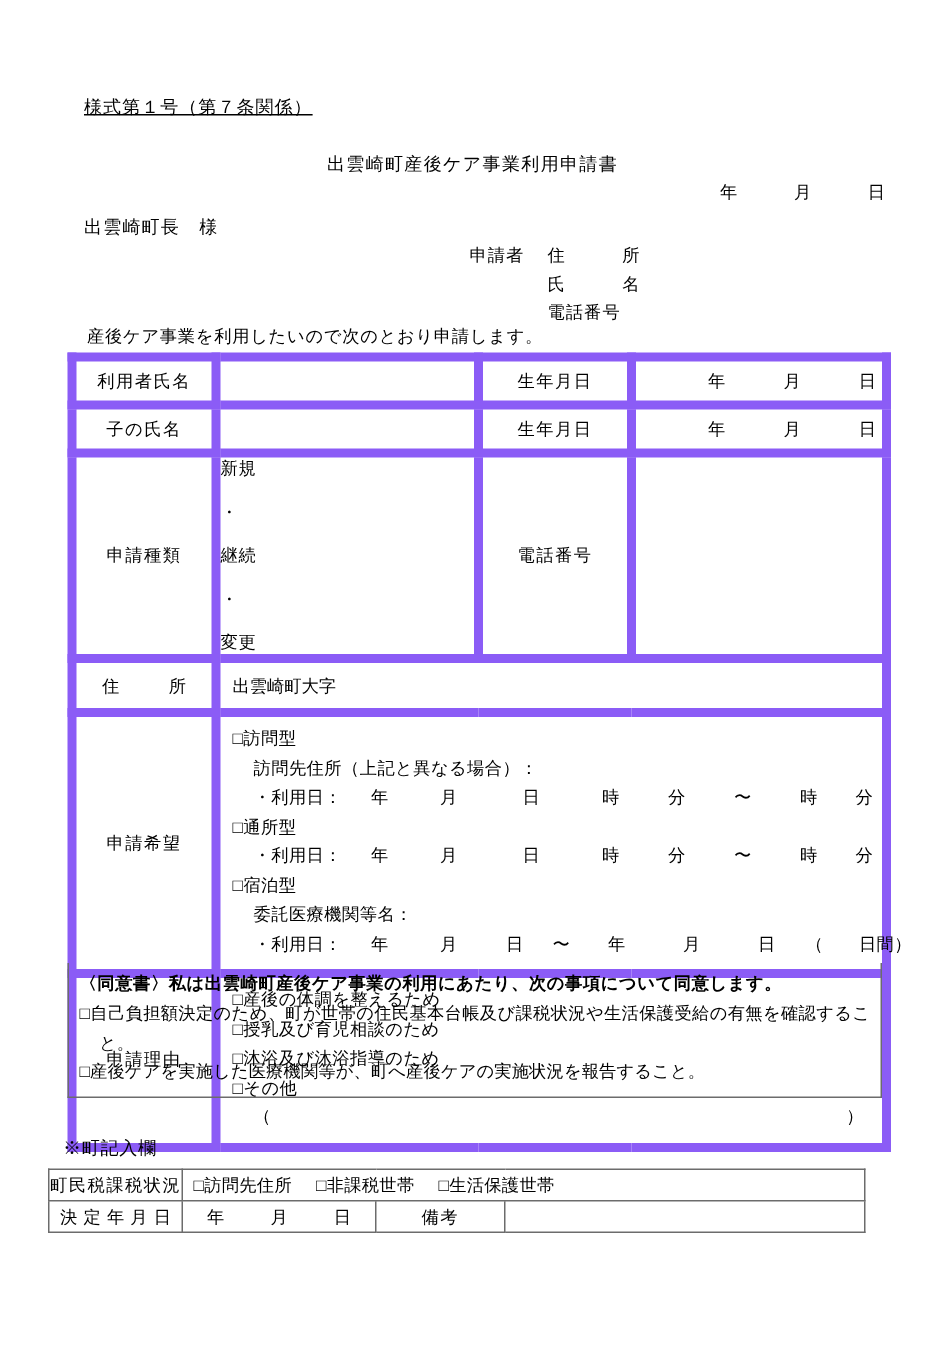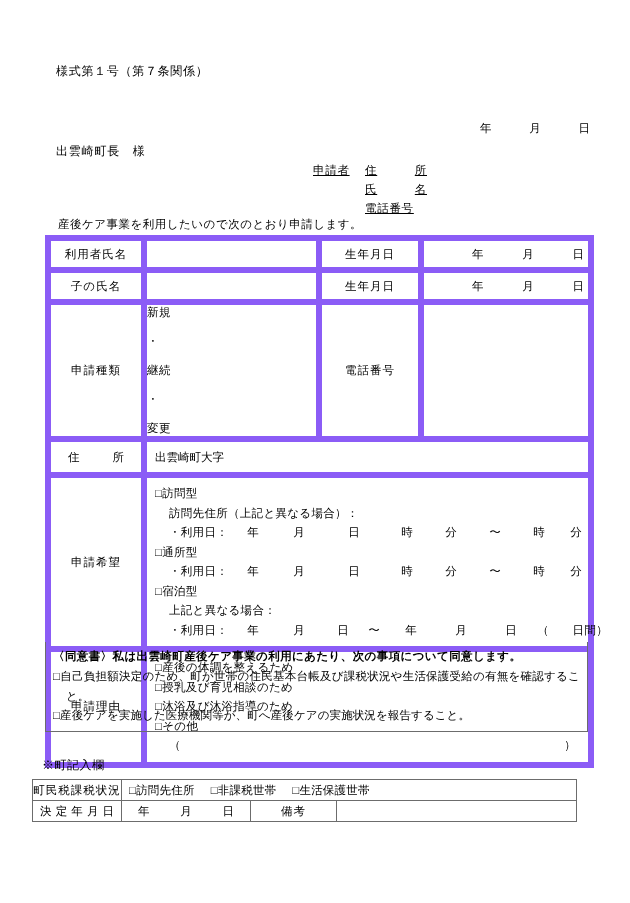--- a/index.html
+++ b/index.html
@@ -23,20 +23,21 @@
     height: 903px;
   }
 
   
   .form-no {
     position: absolute;
     left: 56px;
     top: 63px;
     font-size: 12px;
     letter-spacing: 0.7px;
+    text-decoration: underline;
   }
   .doc-title {
     position: absolute;
     left: 0; top: 101px;
     width: 630px;
     text-align: center;
     font-size: 12px;
     letter-spacing: 0.9px;
   }
   .date-line-top {
@@ -53,21 +54,20 @@
     left: 56px;
     top: 143px;
     font-size: 12px;
     letter-spacing: 0.8px;
   }
   .applicant-block {
     position: absolute;
     left: 313px;
     top: 163px;
     font-size: 11.5px;
-    text-decoration: underline;
   }
   .applicant-row {
     display: flex;
     align-items: baseline;
     height: 19px;
     letter-spacing: 0.7px;
   }
   .applicant-row .who {
     width: 52px;
     flex: 0 0 52px;
@@ -222,20 +222,21 @@
     justify-content: space-between;
   }
 </style>
 </head>
 <body>
 
 <div class="page">
 
   <div class="form-no">様式第１号（第７条関係）</div>
 
+  <div class="doc-title">出雲崎町産後ケア事業利用申請書</div>
 
   <div class="date-line-top">
     <span>年</span>
     <span>月</span>
     <span>日</span>
   </div>
 
   <div class="addressee">出雲崎町長　様</div>
 
   <div class="applicant-block">
@@ -344,21 +345,21 @@
                   <span style="width:48px">月</span>
                   <span style="width:62px">日</span>
                   <span style="width:44px">時</span>
                   <span style="width:44px">分</span>
                   <span style="width:44px">〜</span>
                   <span style="width:44px">時</span>
                   <span style="width:30px">分</span>
                 </span>
             </div>
             <div class="ln">□宿泊型</div>
-            <div class="ln ind1">上記と異なる場合：</div>
+            <div class="ln ind1">委託医療機関等名：</div>
             <div class="ln ind2">
               <span>・利用日：</span>
               <span class="dt">
                   <span style="width:44px">年</span>
                   <span style="width:48px">月</span>
                   <span style="width:40px">日</span>
                   <span style="width:22px">〜</span>
                   <span style="width:52px">年</span>
                   <span style="width:48px">月</span>
                   <span style="width:52px">日</span>

